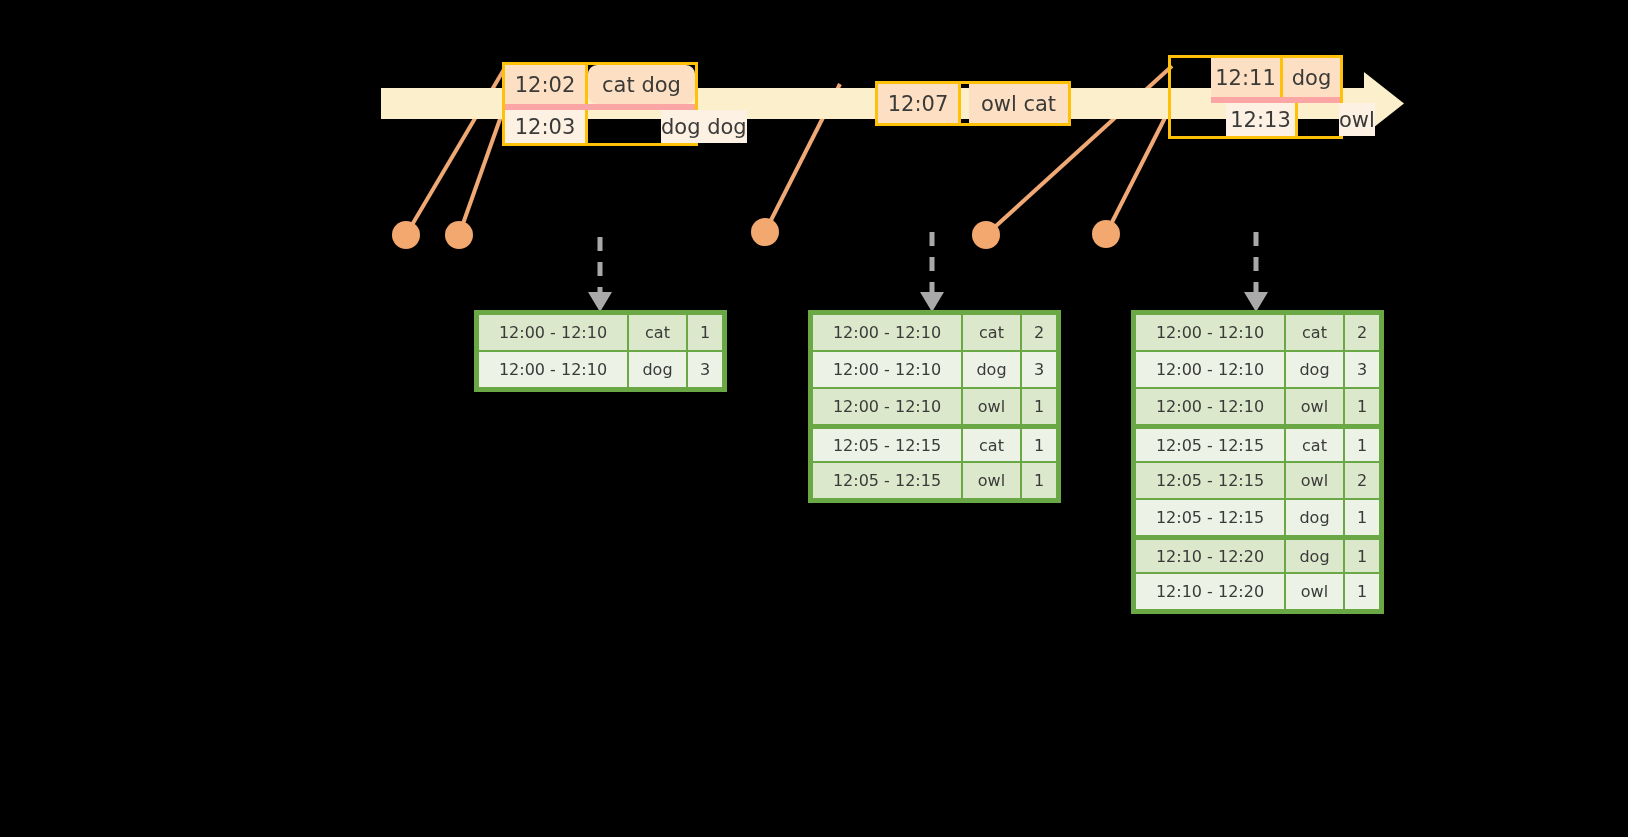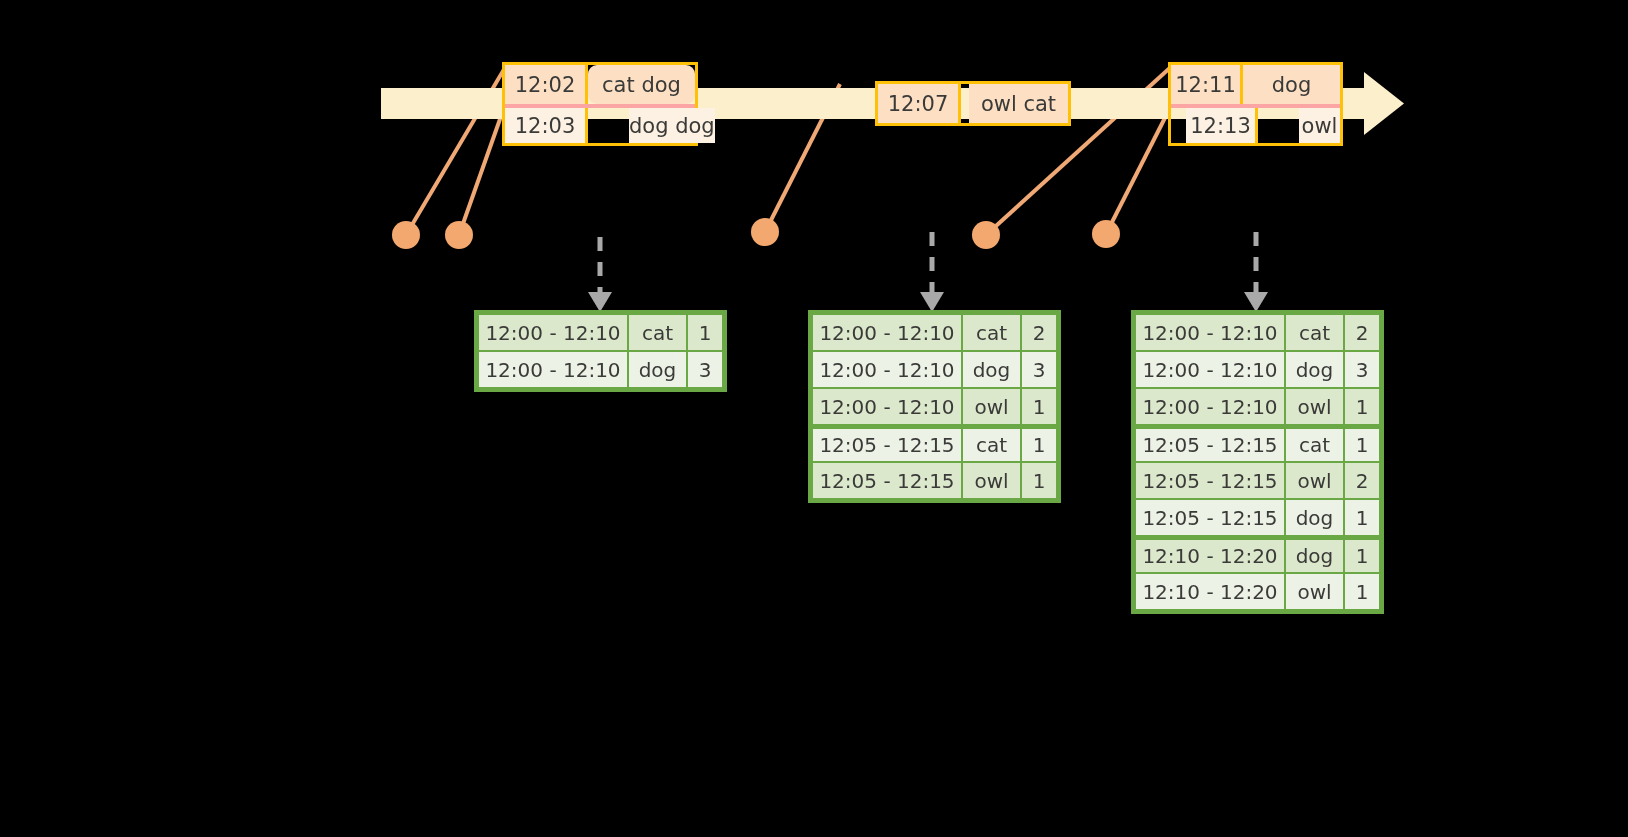--- a/index.html
+++ b/index.html
@@ -33,21 +33,21 @@
     border: 3px solid #FFC107;
     box-sizing: border-box;
     z-index: 4;
   }
   .ev-row {
     display: flex;
     height: 39px;
     box-sizing: border-box;
   }
   .ev-row + .ev-row {
-    border-top: 4px solid #fca5a5;
+    border-top: 6px solid #fca5a5;
     gap: 41px;
   }
   .ev-cell {
     display: flex;
     align-items: center;
     justify-content: center;
     box-sizing: border-box;
     font-size: 21px;
     color: #3a3a38;
     white-space: nowrap;
@@ -80,21 +80,21 @@
   .agg-row {
     display: flex;
     height: 37px;
     box-sizing: border-box;
   }
   .agg-cell {
     display: flex;
     align-items: center;
     justify-content: center;
     box-sizing: border-box;
-    font-size: 20px;
+    font-size: 16px;
     color: #3a3a38;
     white-space: nowrap;
     border: 1px solid #69A844;
   }
   .agg-row.shade .agg-cell { background: #DCE8CC; }
   .agg-row.plain .agg-cell { background: #EDF2E6; }
   .agg-cell.win   { flex: 0 0 150px; }
   .agg-cell.key   { flex: 0 0 59px; }
   .agg-cell.count { flex: 0 0 36px; }
   .agg-row.sep { border-top: 3px solid #69A844; }
@@ -142,30 +142,30 @@
   </svg>
 
   <div id="event-groups-host">
       <div class="ev-group" style="left: 502px; top: 62px; width: 196px;">
         <div class="ev-row shade">
           <div class="ev-cell time" style="flex: 0 0 83px;">12:02</div>
           <div class="ev-cell words" style="flex: 1 1 auto; border-radius: 9px;">cat dog</div>
         </div>
         <div class="ev-row plain">
           <div class="ev-cell time" style="flex: 0 0 83px;">12:03</div>
-          <div class="ev-cell words" style="flex: 1 1 auto;">dog dog</div>
+          <div class="ev-cell words" style="flex: 1 1 auto; margin-left: 32px;">dog dog</div>
         </div>
       </div>
       <div class="ev-group" style="left: 875px; top: 81px; width: 196px;">
         <div class="ev-row shade">
           <div class="ev-cell time" style="flex: 0 0 83px;">12:07</div>
           <div class="ev-cell words" style="flex: 1 1 auto; margin-left: 8px;">owl cat</div>
         </div>
       </div>
-      <div class="ev-group" style="left: 1168px; top: 62px; width: 175px;">
+      <div class="ev-group" style="left: 1168px; top: 55px; width: 175px; padding-left: 40px;">
         <div class="ev-row shade">
           <div class="ev-cell time" style="flex: 0 0 72px;">12:11</div>
           <div class="ev-cell words" style="flex: 1 1 auto;">dog</div>
         </div>
         <div class="ev-row plain">
           <div class="ev-cell time" style="flex: 0 0 72px; margin-left: 15px;">12:13</div>
           <div class="ev-cell words" style="flex: 1 1 auto;">owl</div>
         </div>
       </div>
     </div>

